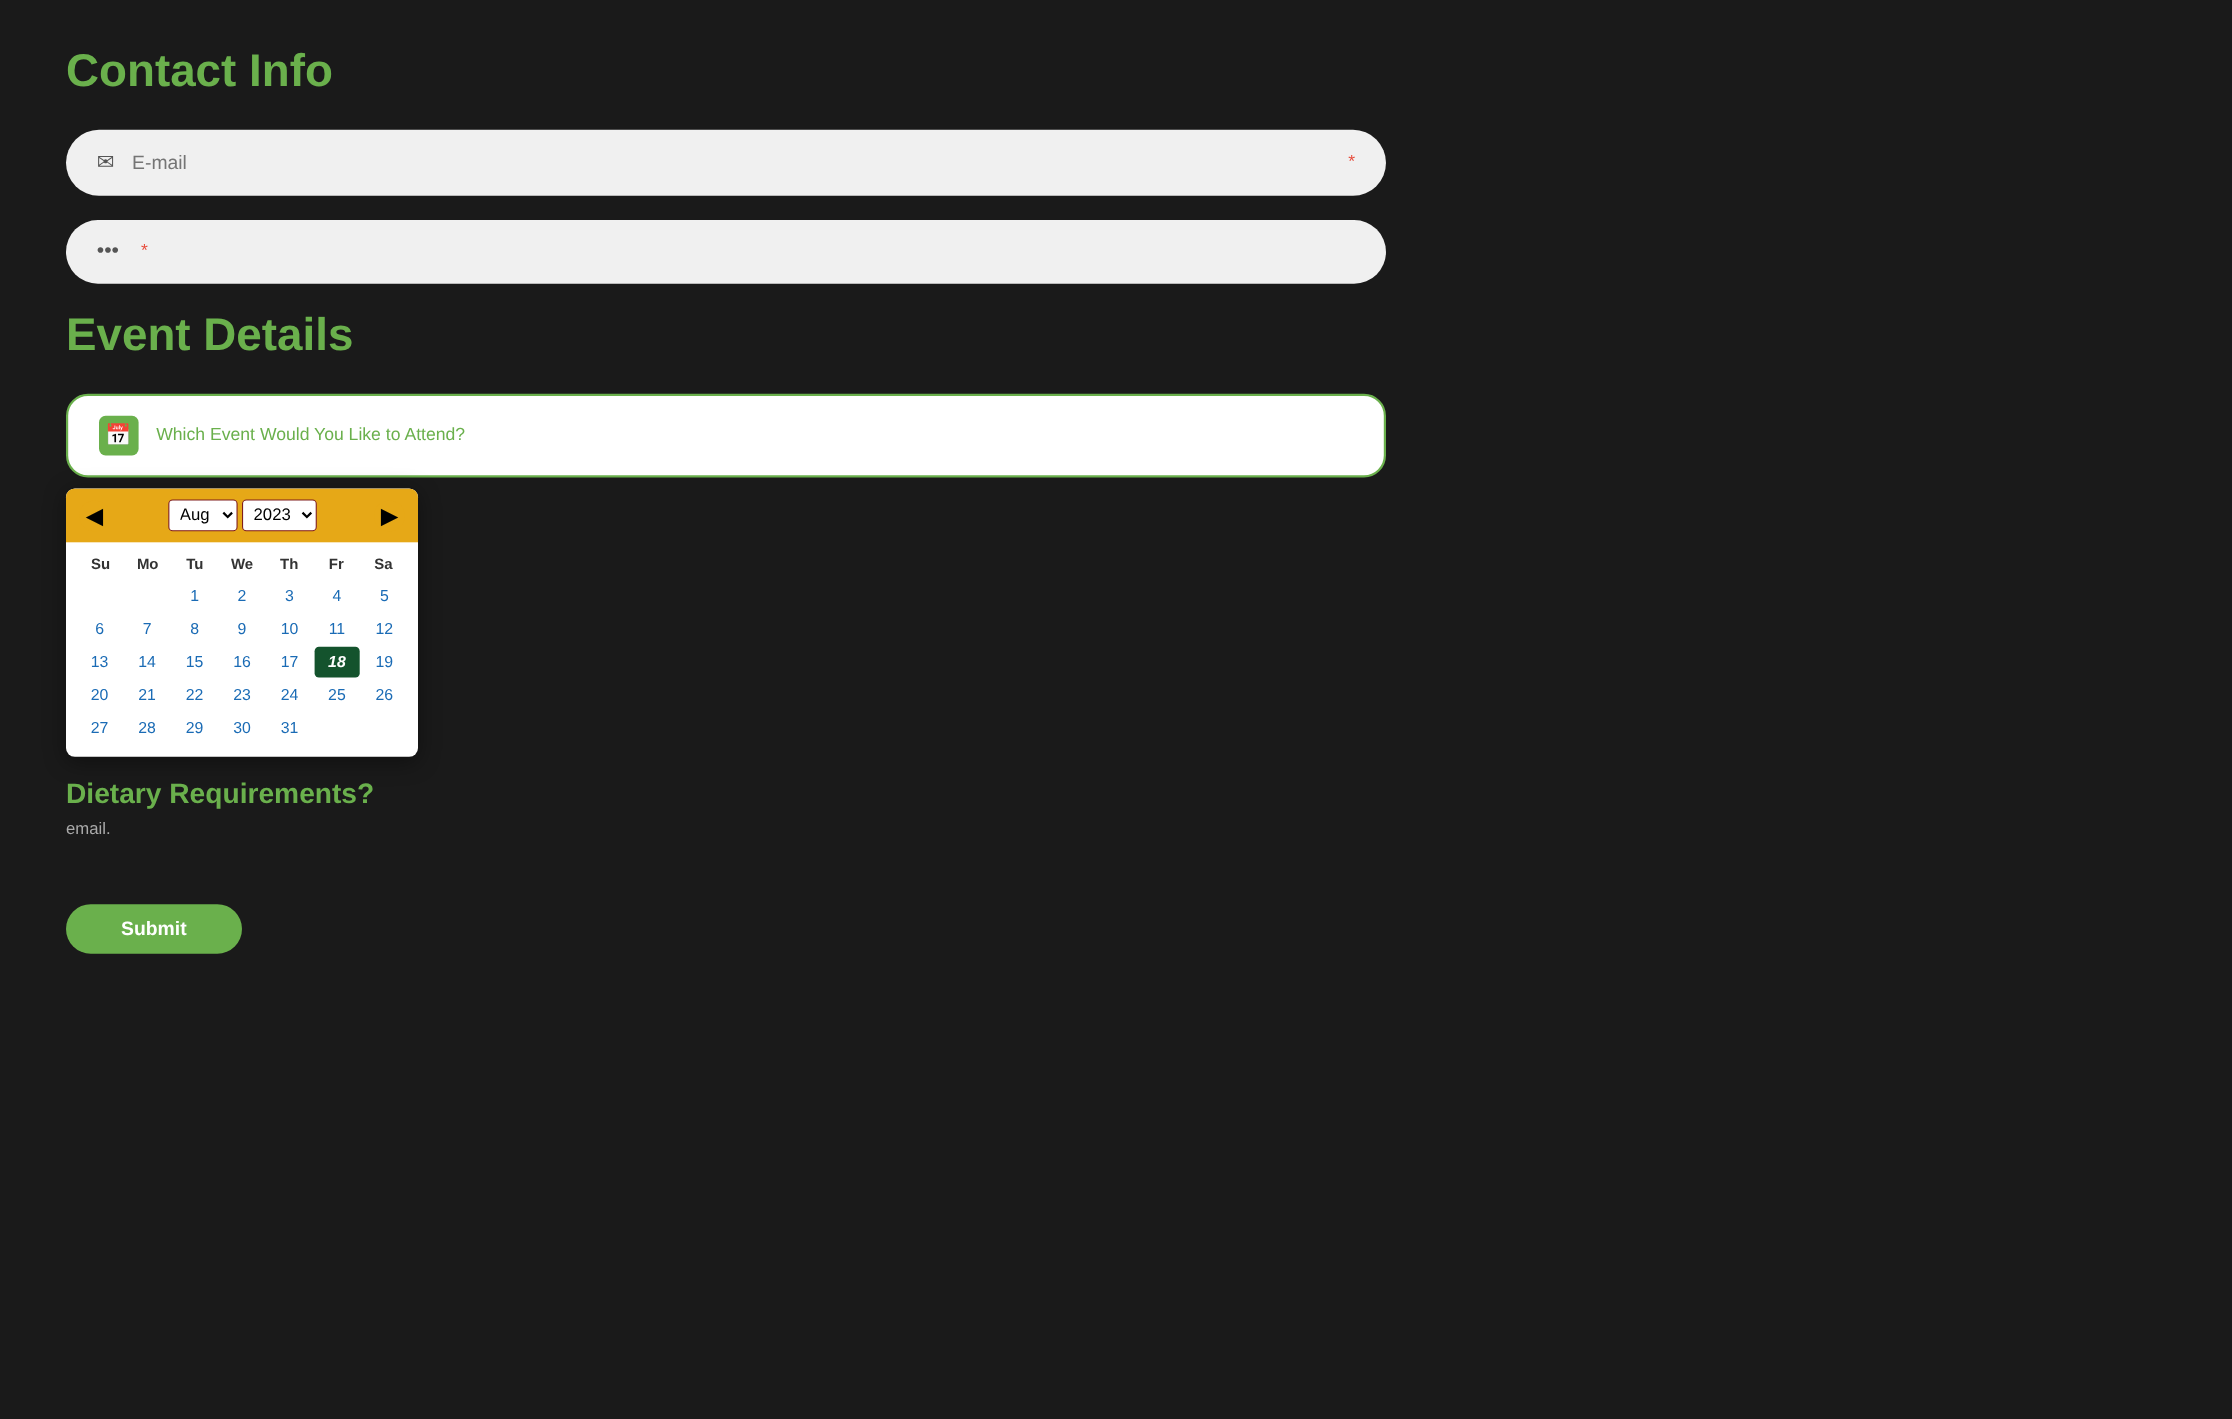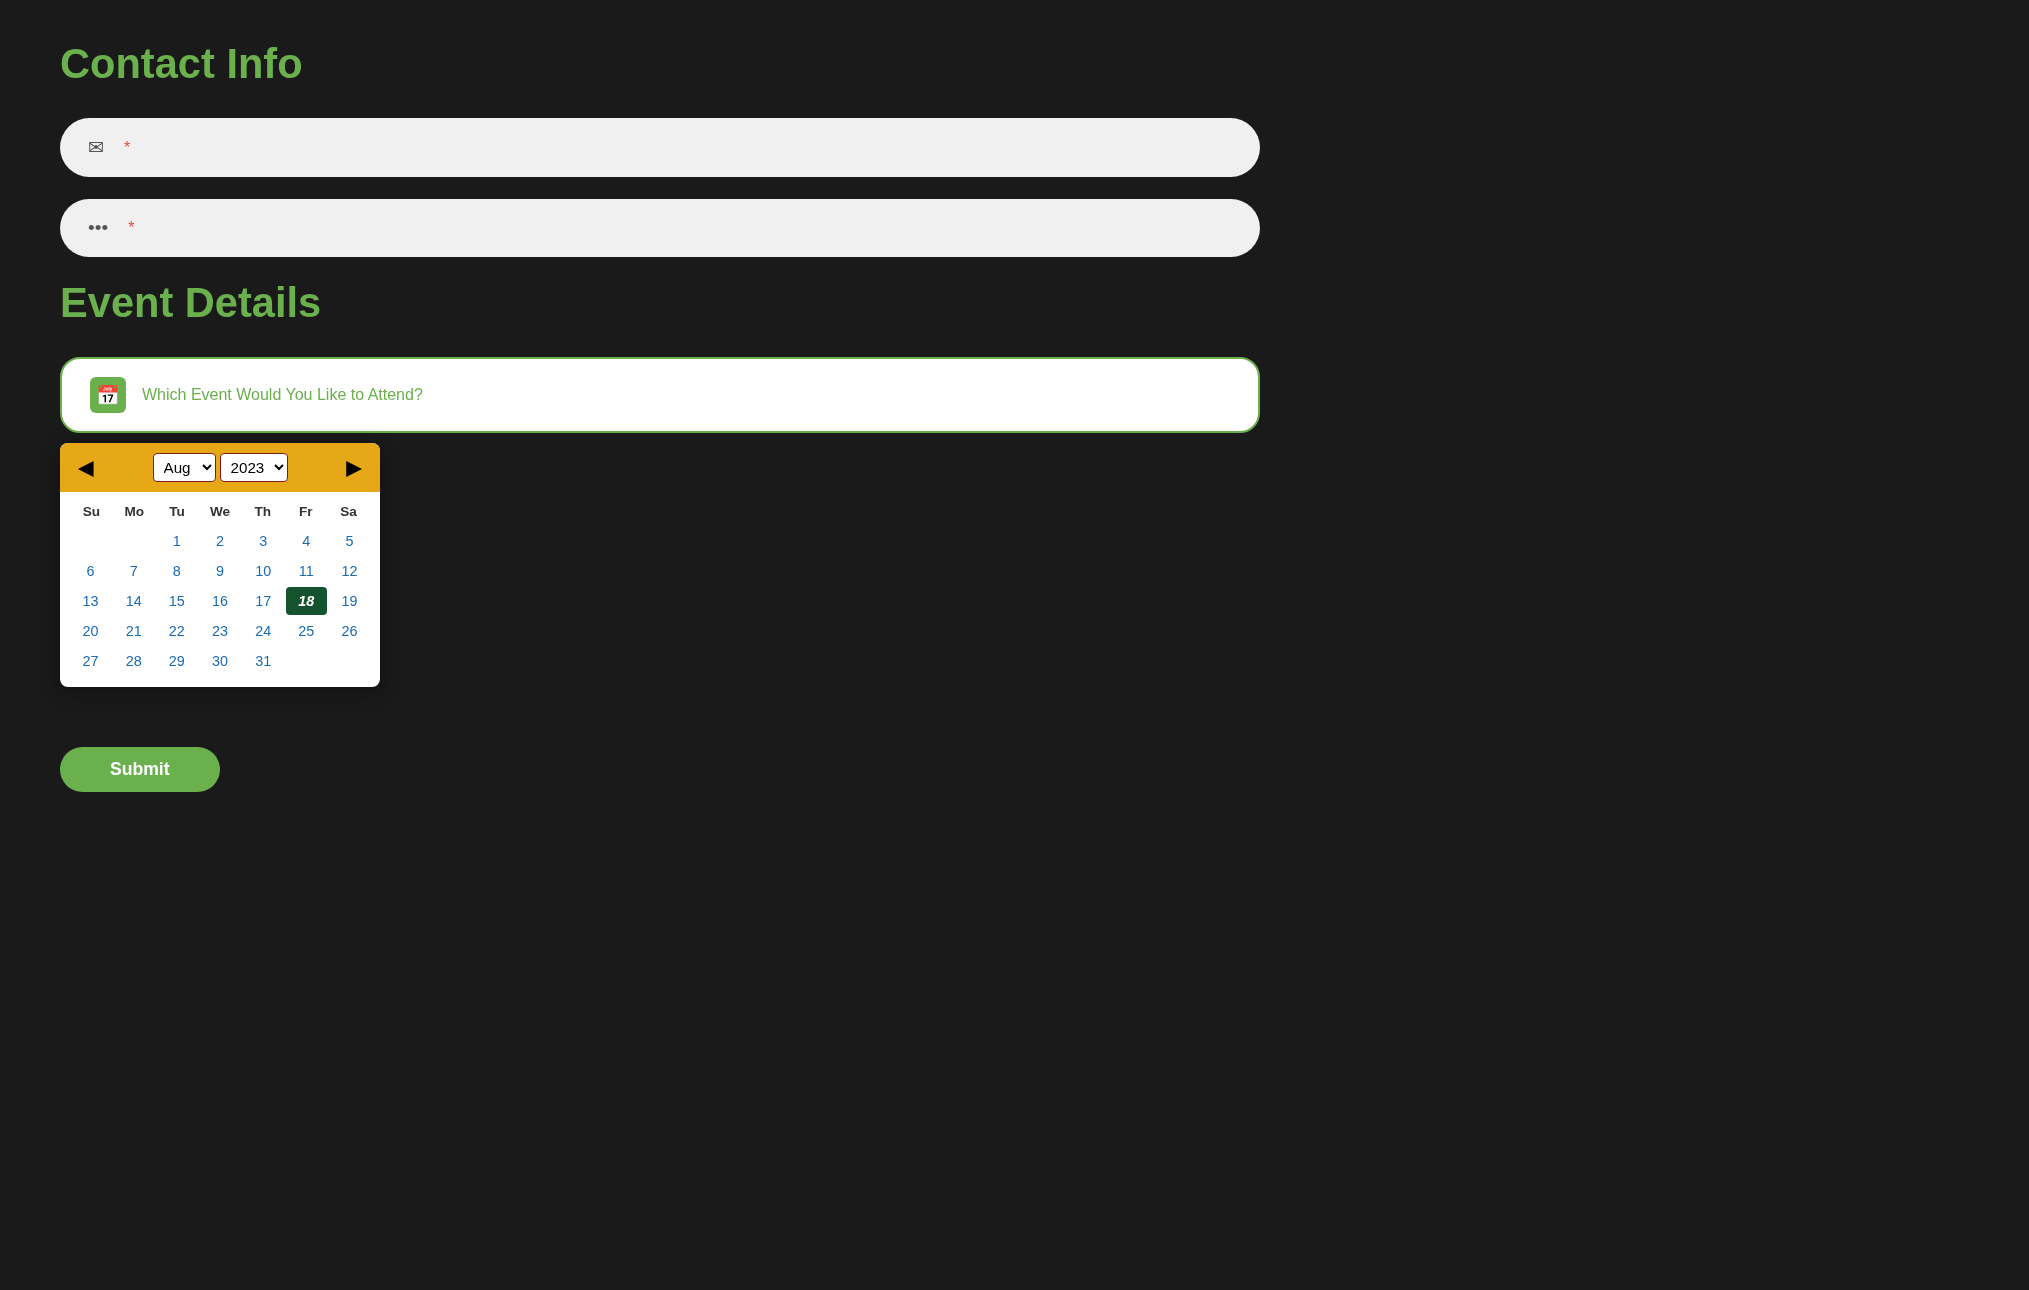--- a/index.html
+++ b/index.html
@@ -213,20 +213,21 @@
 <body>
 
 
 
 
 <h1 class="section-title">Contact Info</h1>
 
 
 <div class="input-field">
   <span class="icon">✉</span>
+  <input type="email" placeholder="E-mail" style="">
   <span class="required-star">*</span>
 </div>
 
 
 <div class="input-field">
   <span class="icon">•••</span>
   <span class="required-star">*</span>
 </div>
 
 
@@ -312,19 +313,23 @@
           <div class="cal-day">26</div>
           <div class="cal-day">27</div>
           <div class="cal-day">28</div>
           <div class="cal-day">29</div>
           <div class="cal-day">30</div>
           <div class="cal-day">31</div>
         </div>
     </div>
   </div>
 
+  <div style="margin-top: 20px;">
+    <span class="dietary-label">Dietary Requirements?</span>
+    <p class="email-note">email.</p>
+  </div>
 </div>
 
 
 <button class="submit-btn">Submit</button>
 
 
 
 
 </body></html>

